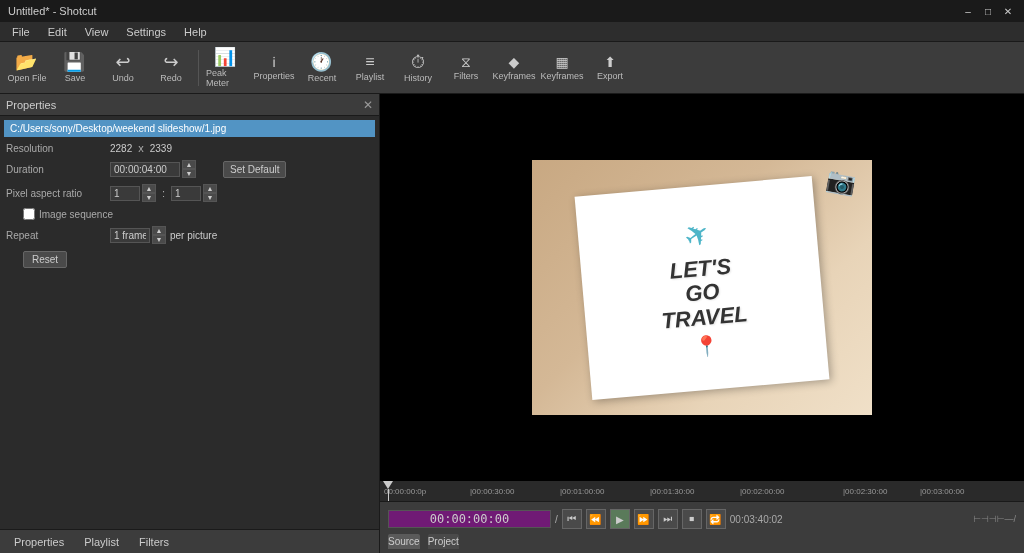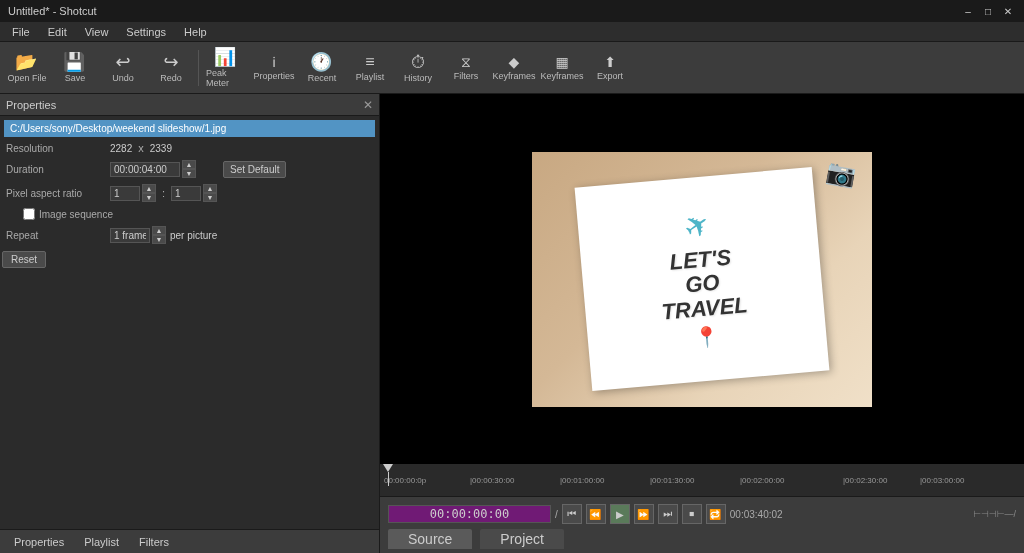--- a/index.html
+++ b/index.html
@@ -188,21 +188,21 @@
     }
 
     .reset-btn {
       background: #4a4a4a;
       border: 1px solid #666;
       color: #ccc;
       padding: 2px 8px;
       font-size: 10px;
       cursor: pointer;
       border-radius: 2px;
-      margin: 4px 2px;
+      margin: 4px 23px;
     }
 
     
     #right-panel {
       flex: 1;
       display: flex;
       flex-direction: column;
       background: #1a1a1a;
     }
 
@@ -336,24 +336,24 @@
       cursor: pointer;
       font-size: 10px;
     }
 
     .source-project-tabs {
       display: flex;
       gap: 8px;
       margin-top: 2px;
     }
     .sp-tab {
-      padding: 2px 20px;
+      padding: 2px 0;
       background: #4a4a4a;
       color: #ccc;
-      font-size: 14px;
+      font-size: 10px;
       cursor: pointer;
       border-radius: 2px 2px 0 0;
     }
     .sp-tab.active { background: #5a5a5a; }
 
     .bottom-tab {
       padding: 2px 8px;
       color: #ccc;
       font-size: 11px;
       cursor: pointer;
@@ -523,21 +523,21 @@
 
           <div class="travel-paper">
             <div class="travel-plane">✈</div>
             <div class="travel-text">LET'S<br>GO<br>TRAVEL</div>
             <div class="travel-pin">📍</div>
           </div>
         </div>
       </div>
     </div>
 
-    <div id="timeline-ruler" style="position:relative;height:32px;background:#2a2a2a;overflow:hidden;">
+    <div id="timeline-ruler" style="position:relative;height:20px;background:#2a2a2a;overflow:hidden;">
       <span class="ruler-mark" style="left:4px">00:00:00:0p</span>
       <span class="ruler-mark" style="left:90px">|00:00:30:00</span>
       <span class="ruler-mark" style="left:180px">|00:01:00:00</span>
       <span class="ruler-mark" style="left:270px">|00:01:30:00</span>
       <span class="ruler-mark" style="left:360px">|00:02:00:00</span>
       <span class="ruler-mark" style="left:463px">|00:02:30:00</span>
       <span class="ruler-mark" style="left:540px">|00:03:00:00</span>
 
       <div style="position:absolute;left:4px;top:0;width:8px;height:22px;display:flex;flex-direction:column;align-items:center;">
         <div style="width:0;height:0;border-left:5px solid transparent;border-right:5px solid transparent;border-top:8px solid #ccc;"></div>

